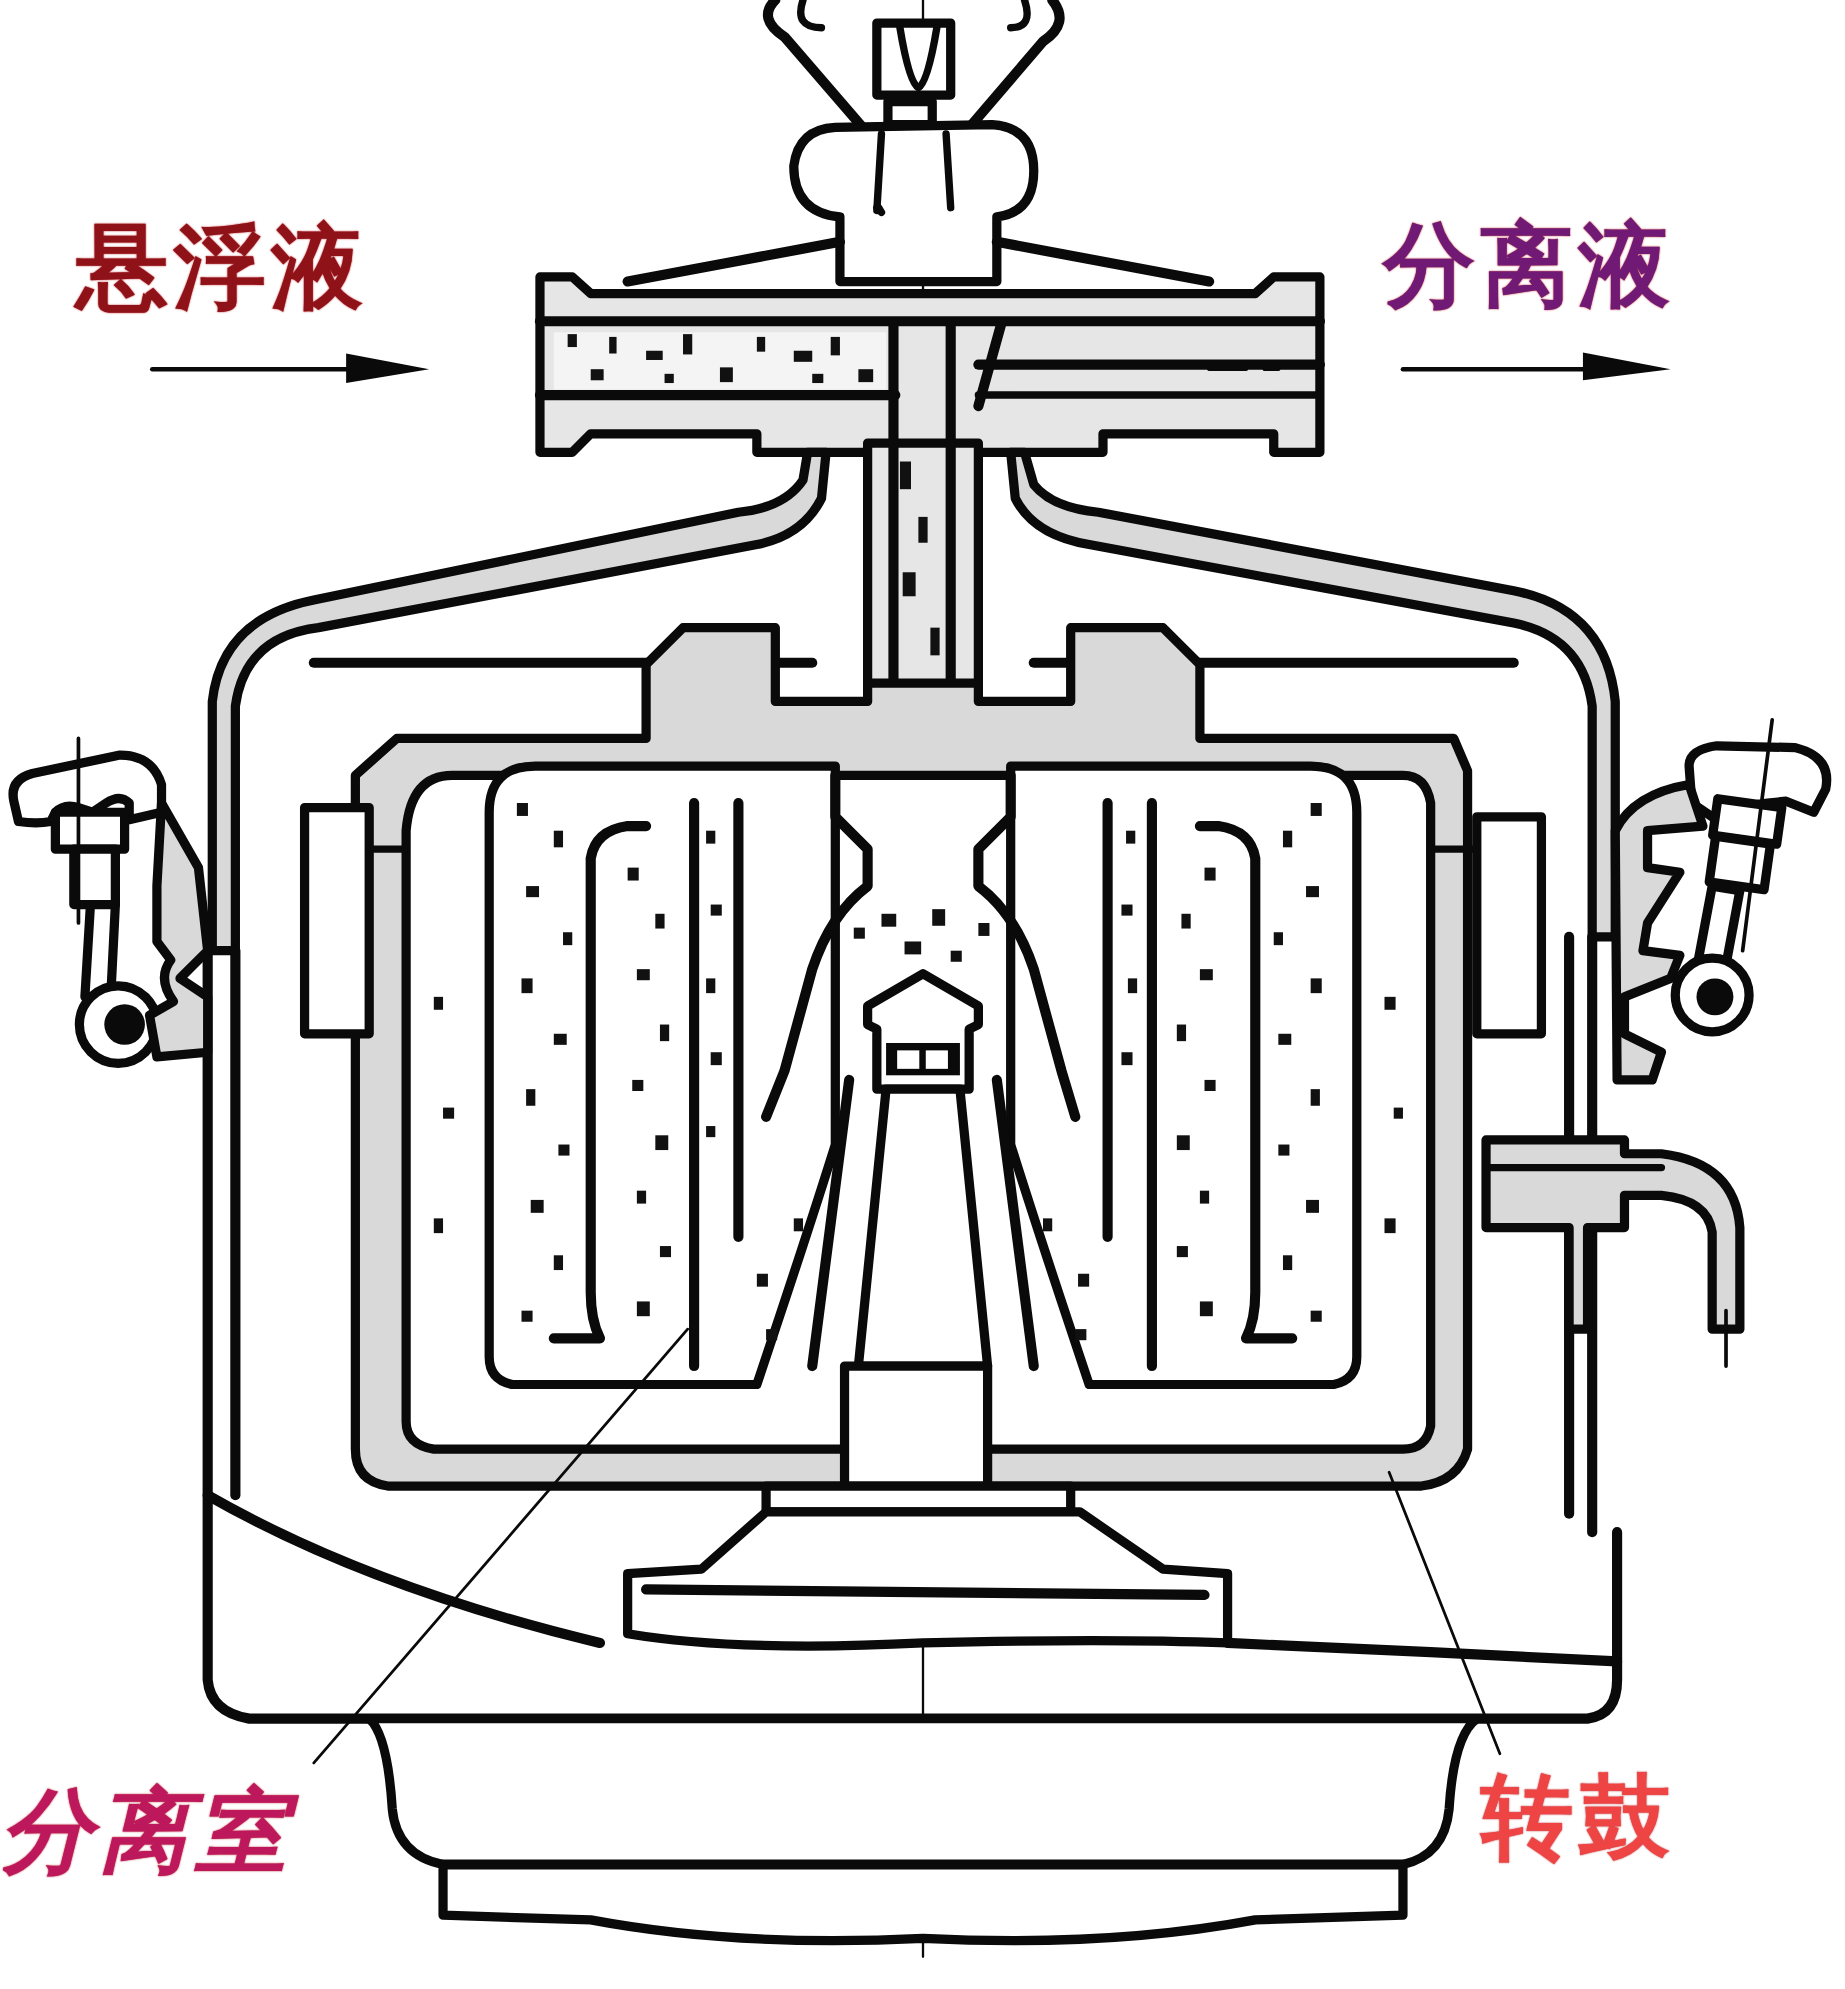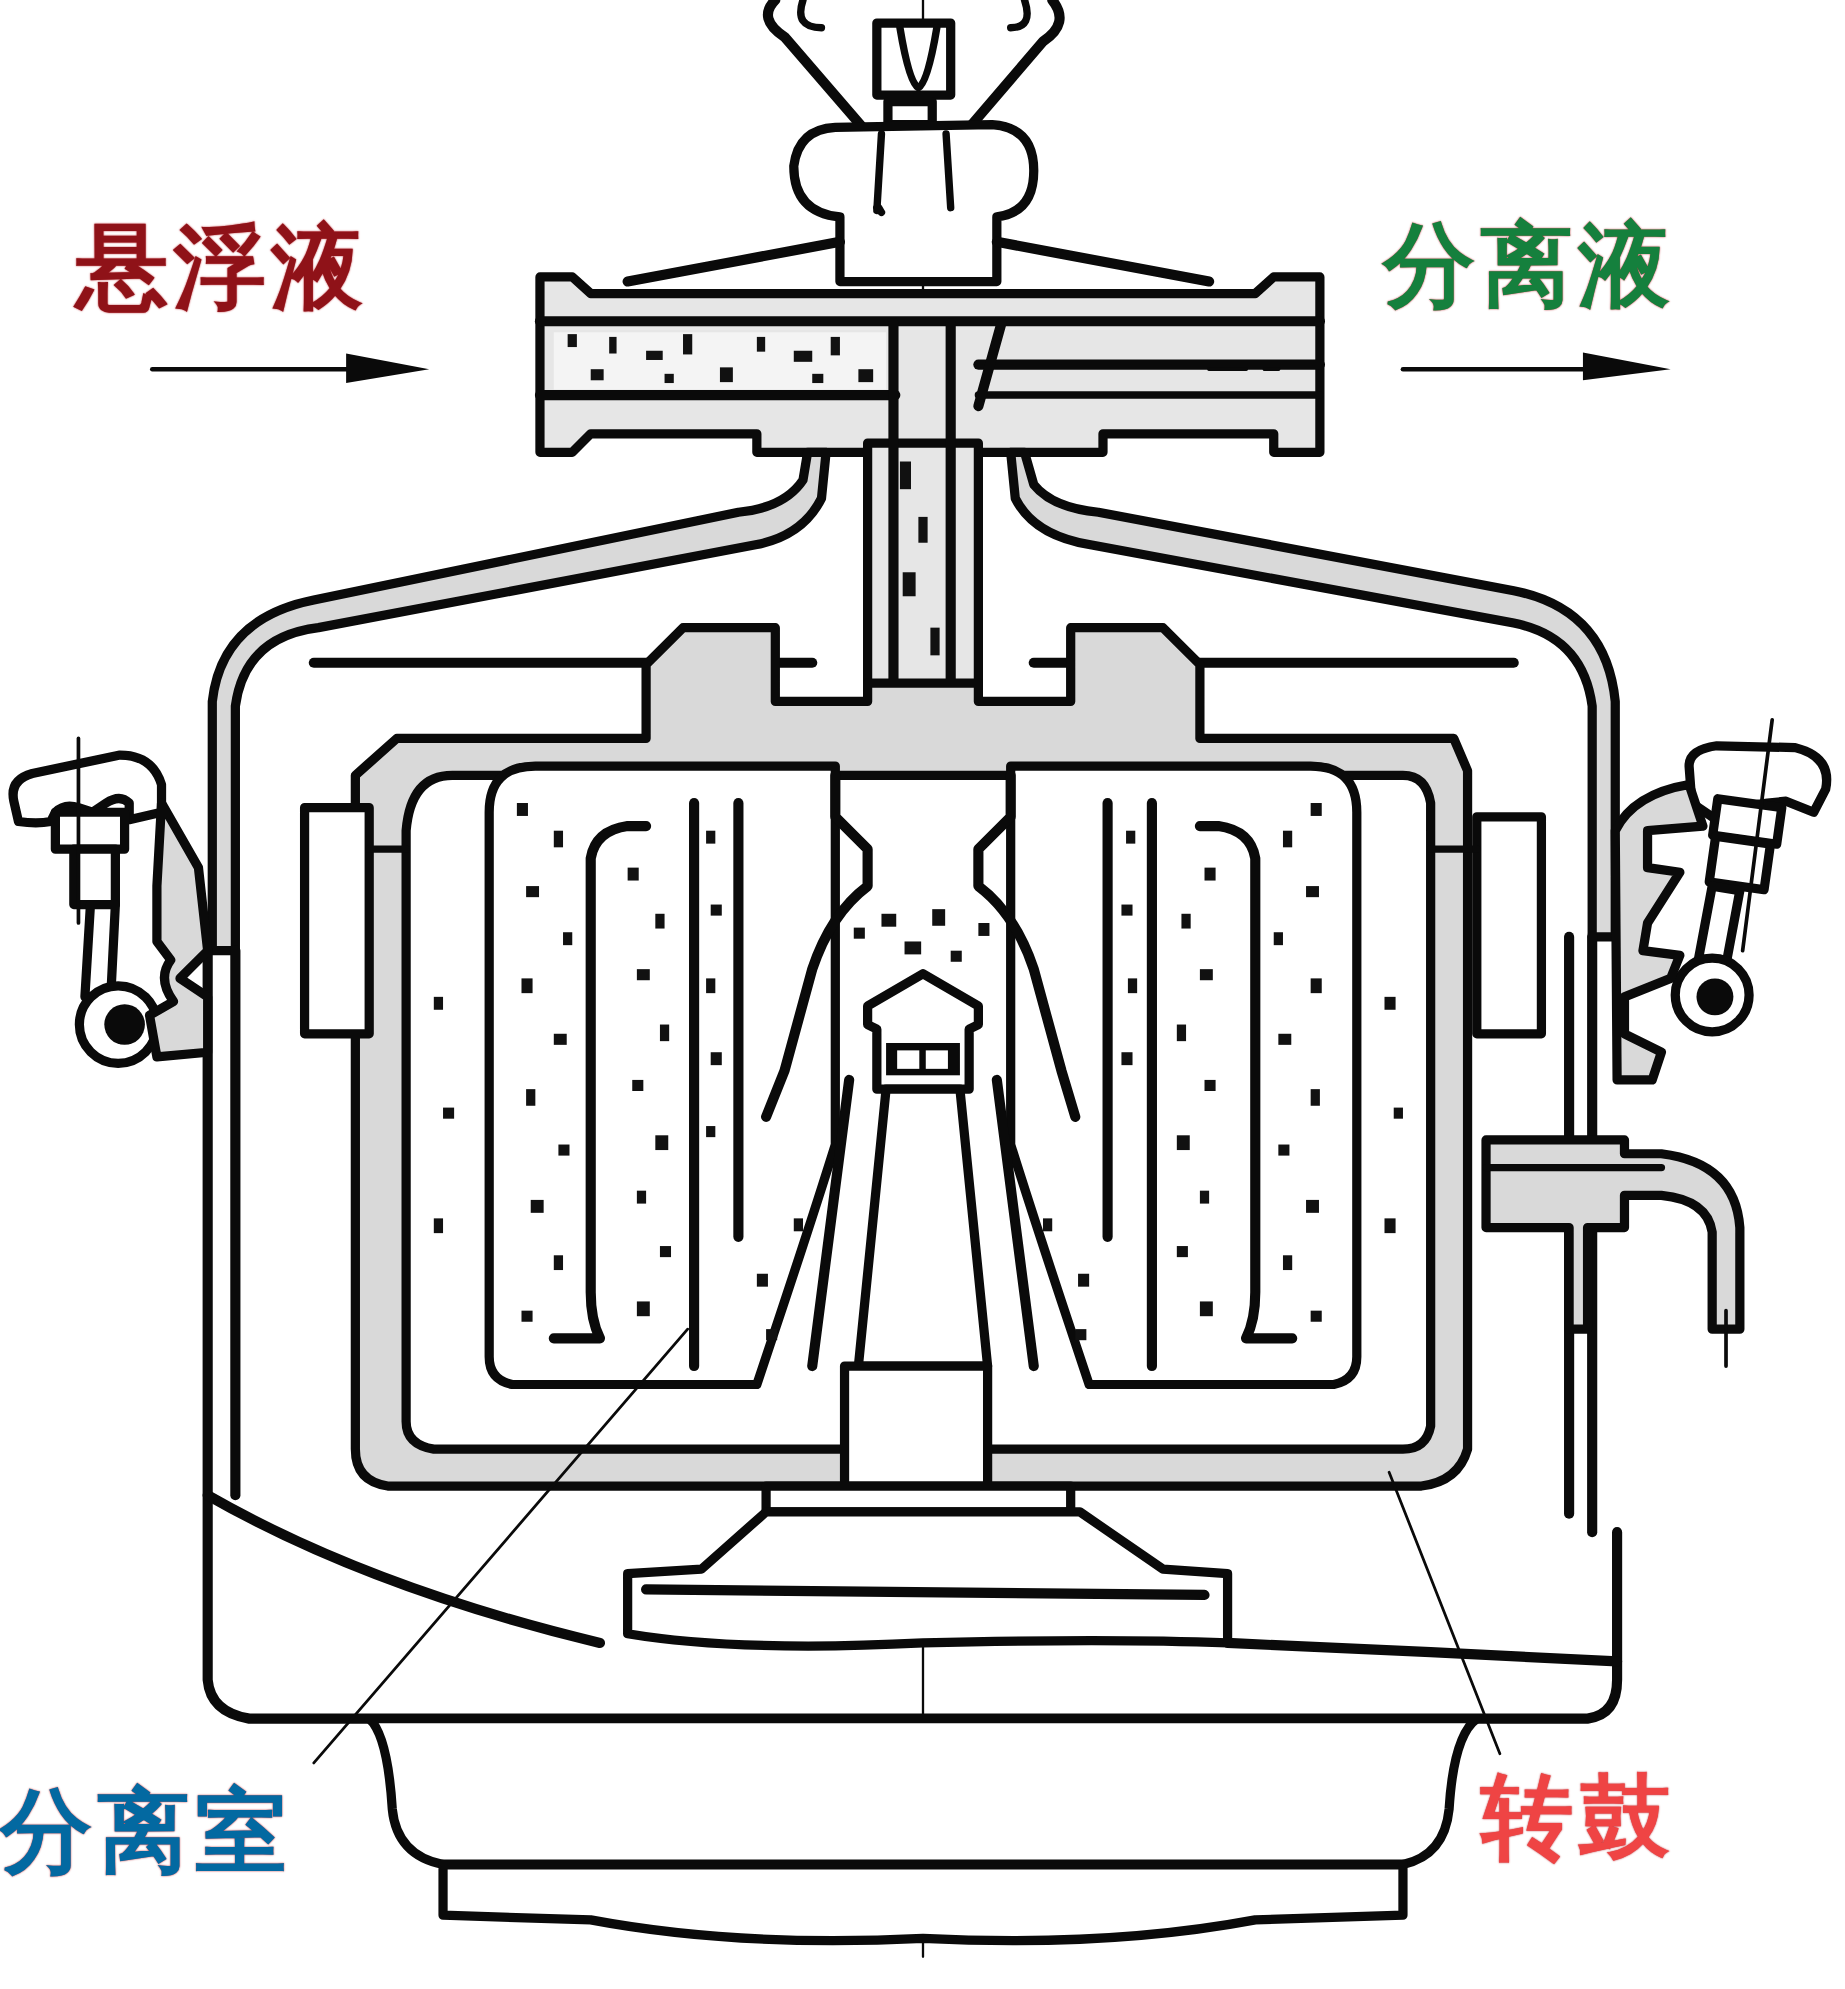--- a/index.html
+++ b/index.html
@@ -256,16 +256,16 @@
     <path class="white" d="M 400 1862 Q 420 1880 425 1960 Q 430 2010 480 2020 L 480 2075 L 640 2080 Q 800 2110 1000 2100 Q 1200 2110 1360 2080 L 1520 2075 L 1520 2020 Q 1565 2010 1570 1960 Q 1575 1880 1600 1862 Z"></path>
     <line class="ln thick" x1="480" y1="2020" x2="1520" y2="2020"></line>
   </g>
 
   <line class="ln" stroke-width="3" x1="745" y1="1440" x2="340" y2="1910"></line>
   <line class="ln" stroke-width="3" x1="1505" y1="1595" x2="1625" y2="1900"></line>
 
 </svg>
 
 <div class="label" id="lbl-suspension" style="color: rgb(143, 18, 24);">悬浮液</div>
-<div class="label" id="lbl-separated" style="color: #15803d;">分离液</div>
-<div class="label" id="lbl-chamber" style="color: #0369a1;">分离室</div>
+<div class="label" id="lbl-separated" style="color: #701a75;">分离液</div>
+<div class="label" id="lbl-chamber" style="color: #be185d; font-style: italic;">分离室</div>
 <div class="label" id="lbl-drum" style="color: #ef4444;">转鼓</div>
 
 
 </body></html>

